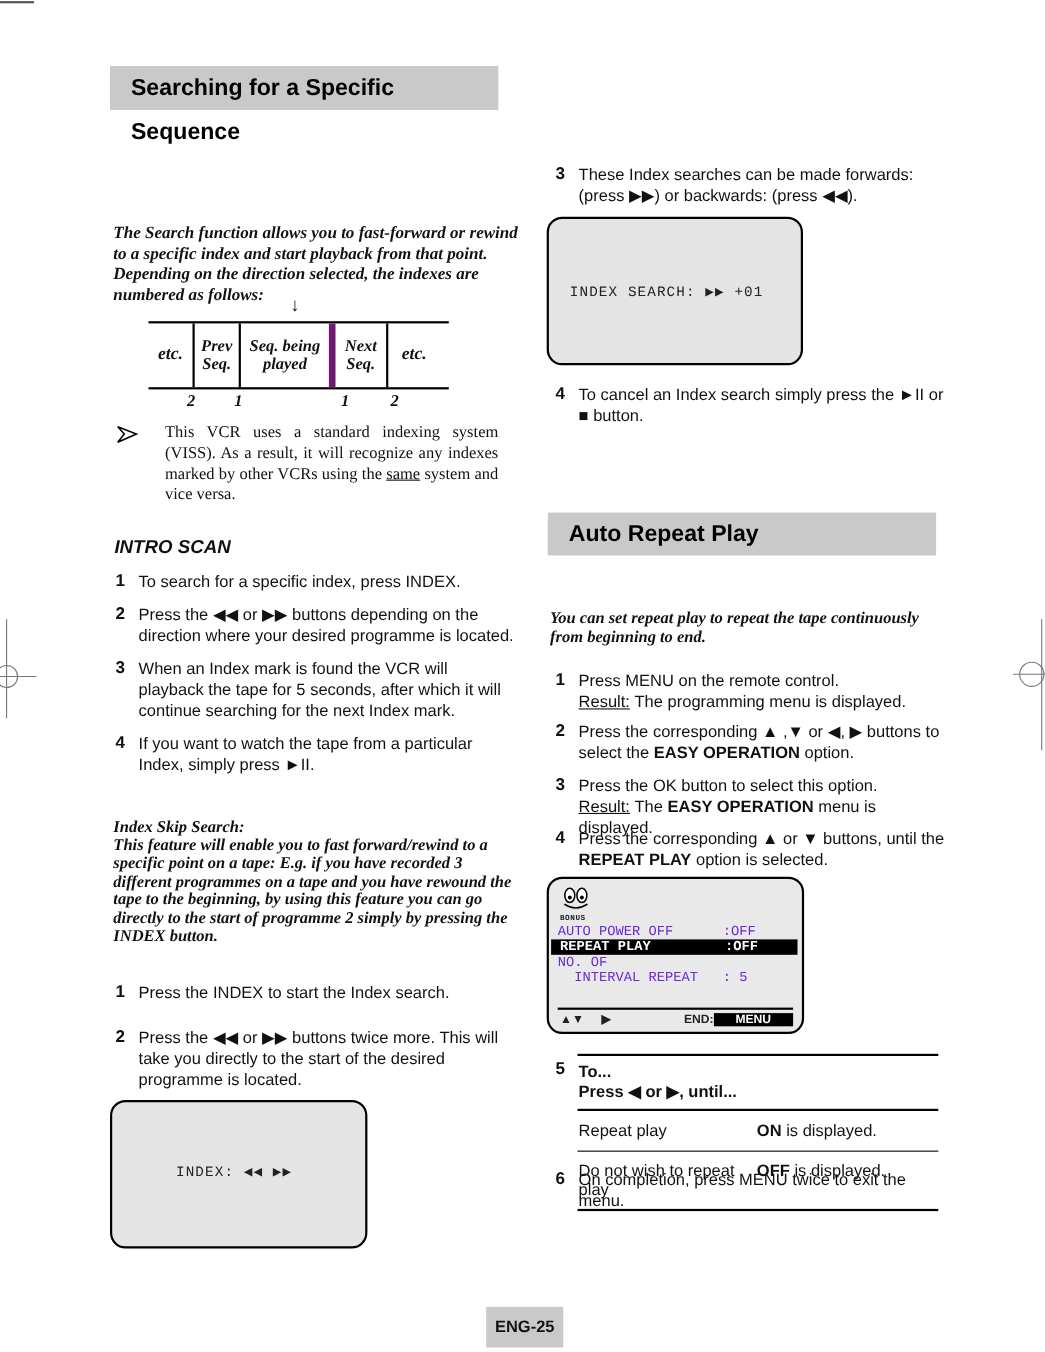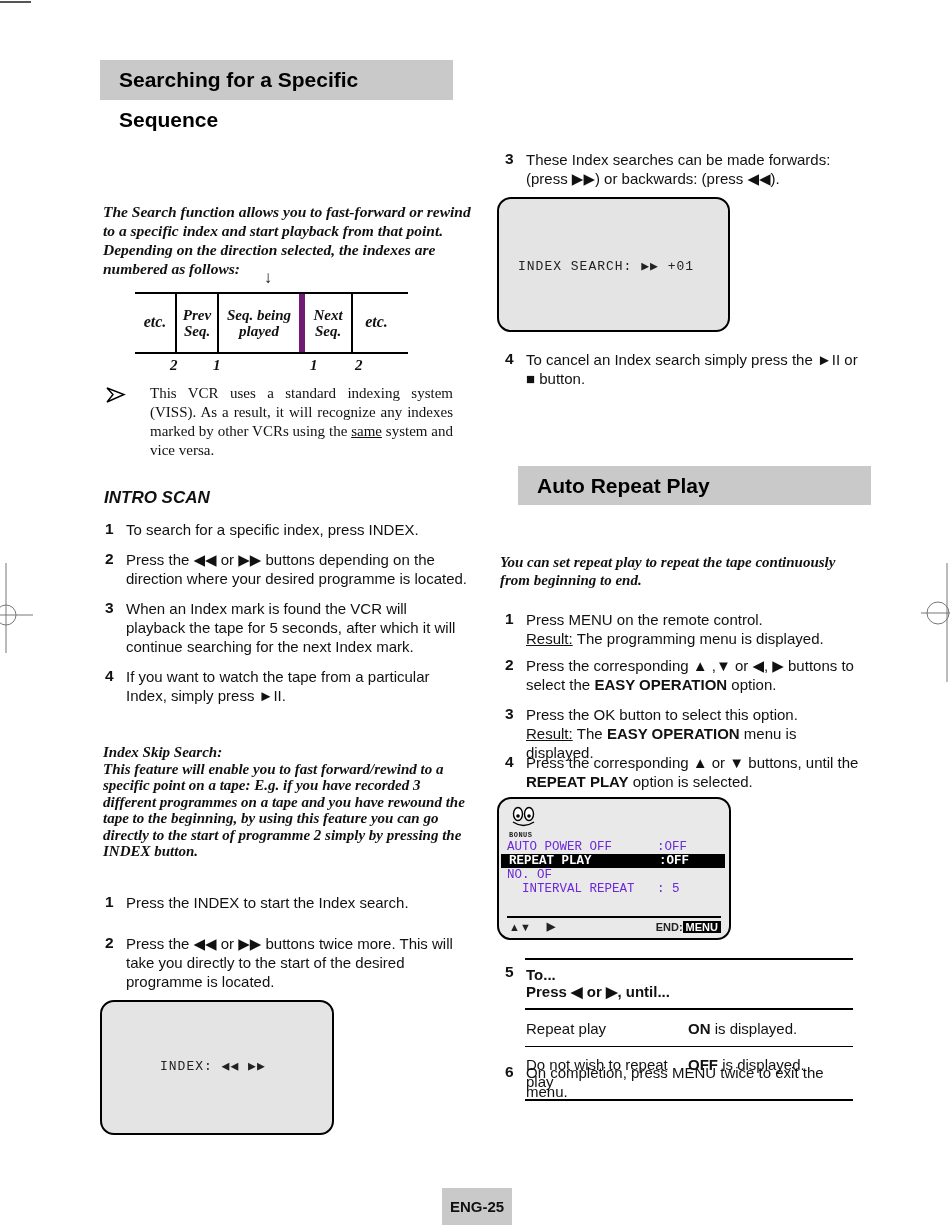--- a/index.html
+++ b/index.html
@@ -148,21 +148,21 @@
 
   <div class="crt" style="left:497px; top:197px; width:233px; height:135px;">
     <span class="crt-text" style="left:19px; top:59px;">INDEX SEARCH: ▶▶ +01</span>
   </div>
 
   <div>
     <span class="step-num" style="left:505px; top:350px;">4</span>
     <span class="step-text" style="left:526px; top:350px; width:335px;">To cancel an Index search simply press the ►II or ■ button.</span>
   </div>
 
-  <div class="section-title" style="left:498px; top:466px; width:353px; height:39px; line-height:39px;margin-left:20px;">Auto Repeat Play</div>
+  <div class="section-title" style="left:498px; top:466px; width:353px; height:39px; line-height:39px;">Auto Repeat Play</div>
 
   <div class="para serif-bi" style="left:500px; top:553px; width:362px; font-size:15px; line-height:18px;">You can set repeat play to repeat the tape continuously from beginning to end.</div>
 
   <div>
     <span class="step-num" style="left:505px; top:610px;">1</span>
     <span class="step-text" style="left:526px; top:610px; width:340px;">
       <span>Press MENU on the remote control.</span><br>
       <span class="ul">Result:</span><span>&nbsp;The programming menu is displayed.</span>
     </span>
   </div>
@@ -206,21 +206,21 @@
       <div class="menu-line">NO. OF</div>
       <div class="menu-line">  INTERVAL REPEAT   : 5</div>
     </div>
     <div style="position:absolute; left:8px; right:8px; top:117px; border-top:2px solid #000;"></div>
     <div style="position:absolute; left:10px; right:8px; top:121px; display:flex; align-items:center;
                 font-family:'Liberation Sans',sans-serif; font-size:11px; font-weight:bold;">
       <span>▲▼</span>
       <span style="margin-left:16px;">▶</span>
       <span style="flex:1;"></span>
       <span>END:</span>
-      <span style="background:#000; color:#fff; padding:0 3px;">MENU</span>
+      <span style="background:#000; color:#fff; padding:0 20px;">MENU</span>
     </div>
   </div>
 
   <span class="step-num" style="left:505px; top:963px;">5</span>
   <div class="t5" style="left:525px; top:958px; width:328px; font-size:15px;">
     <div class="t5-row" style="border-top:2.5px solid #000; border-bottom:2px solid #000; padding:6px 0 7px 1px; font-weight:bold;flex-direction:column;">
       <div class="t5-c1">To...</div>
       <div class="t5-c2">Press ◀ or ▶, until...</div>
     </div>
     <div class="t5-row" style="border-bottom:1px solid #000; padding:10px 0 9px 1px;">

